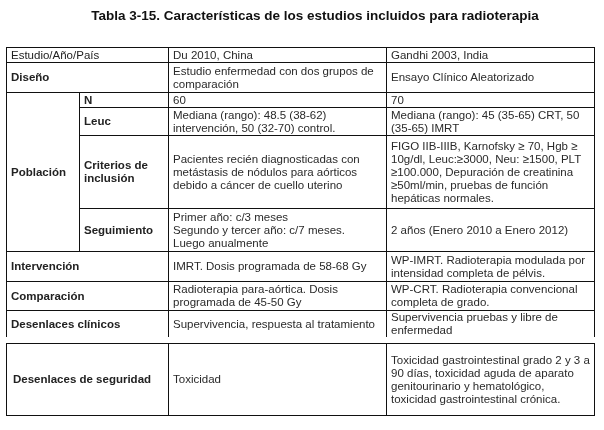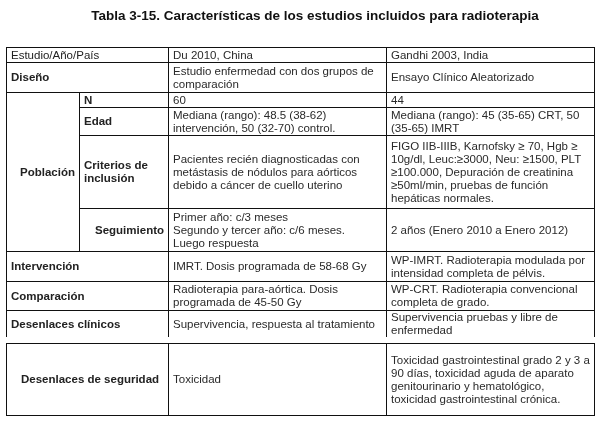--- a/index.html
+++ b/index.html
@@ -3,21 +3,21 @@
 <meta charset="utf-8">
 <style>
   html, body { margin:0; padding:0; background:#ffffff; }
   body { width:604px; height:430px; position:relative; overflow:hidden;
          font-family:"Liberation Sans", sans-serif; color:#222; }
   .title { position:absolute; top:8px; left:0; width:604px; text-align:center;
            font-weight:bold; font-size:13.5px; color:#111;padding-left:13px; }
   table { position:absolute; border-collapse:collapse; table-layout:fixed; font-size:11.5px; line-height:13px; }
   td { border:1px solid #111; padding:0 4px; vertical-align:middle; color:#2a2a2a; }
   td.h { font-weight:bold; color:#222; }
-  td.c { text-align:right; }
+  td.c { text-align:left; }
   #t1 { left:6px; top:47px; width:588px; }
   #t2 { left:6px; top:343px; width:588px; }
   #t1 tr.last td { border-bottom:none; }
 </style>
 </head>
 <body>
 
 <div class="title">Tabla 3-15. Características de los estudios incluidos para radioterapia</div>
 
 <table id="t1">
@@ -35,38 +35,38 @@
   </tr>
   <tr style="height:30px">
     <td class="h" colspan="2">Diseño</td>
     <td>Estudio enfermedad con dos grupos de comparación</td>
     <td>Ensayo Clínico Aleatorizado</td>
   </tr>
   <tr style="height:15px">
     <td class="h c" rowspan="4">Población</td>
     <td class="h">N</td>
     <td>60</td>
-    <td>44</td>
+    <td>70</td>
   </tr>
   <tr style="height:28px">
-    <td class="h">Edad</td>
+    <td class="h">Leuc</td>
     <td>Mediana (rango): 48.5 (38-62) intervención, 50 (32-70) control.</td>
     <td>Mediana (rango): 45 (35-65) CRT, 50 (35-65) IMRT</td>
   </tr>
   <tr style="height:73px">
     <td class="h">Criterios de inclusión</td>
     <td>Pacientes recién diagnosticadas con metástasis de nódulos para aórticos debido a cáncer de cuello uterino</td>
     <td>FIGO IIB-IIIB, Karnofsky ≥ 70, Hgb ≥ 10g/dl, Leuc:≥3000, Neu: ≥1500, PLT ≥100.000, Depuración de creatinina ≥50ml/min, pruebas de función hepáticas normales.</td>
   </tr>
   <tr style="height:43px">
     <td class="h c">Seguimiento</td>
     <td>
       <div>Primer año: c/3 meses</div>
-      <div>Segundo y tercer año: c/6 meses.</div>
-      <div>Luego respuesta</div>
+      <div>Segundo y tercer año: c/7 meses.</div>
+      <div>Luego anualmente</div>
     </td>
     <td>2 años (Enero 2010 a Enero 2012)</td>
   </tr>
   <tr style="height:30px">
     <td class="h" colspan="2">Intervención</td>
     <td>IMRT. Dosis programada de 58-68 Gy</td>
     <td>WP-IMRT. Radioterapia modulada por intensidad completa de pélvis.</td>
   </tr>
   <tr style="height:29px">
     <td class="h" colspan="2">Comparación</td>
@@ -82,18 +82,18 @@
   </table>
 
 <table id="t2">
   <colgroup>
       <col style="width:162px">
       <col style="width:218px">
       <col style="width:208px">
     </colgroup>
   <tbody>
       <tr style="height:72px">
-    <td class="h" style="padding-left:14px;">Desenlaces de seguridad</td>
+    <td class="h" style="padding-left:6px;">Desenlaces de seguridad</td>
     <td>Toxicidad</td>
     <td>Toxicidad gastrointestinal grado 2 y 3 a 90 días, toxicidad aguda de aparato genitourinario y hematológico, toxicidad gastrointestinal crónica.</td>
   </tr>
 </tbody>
   </table>
 
 </body></html>

